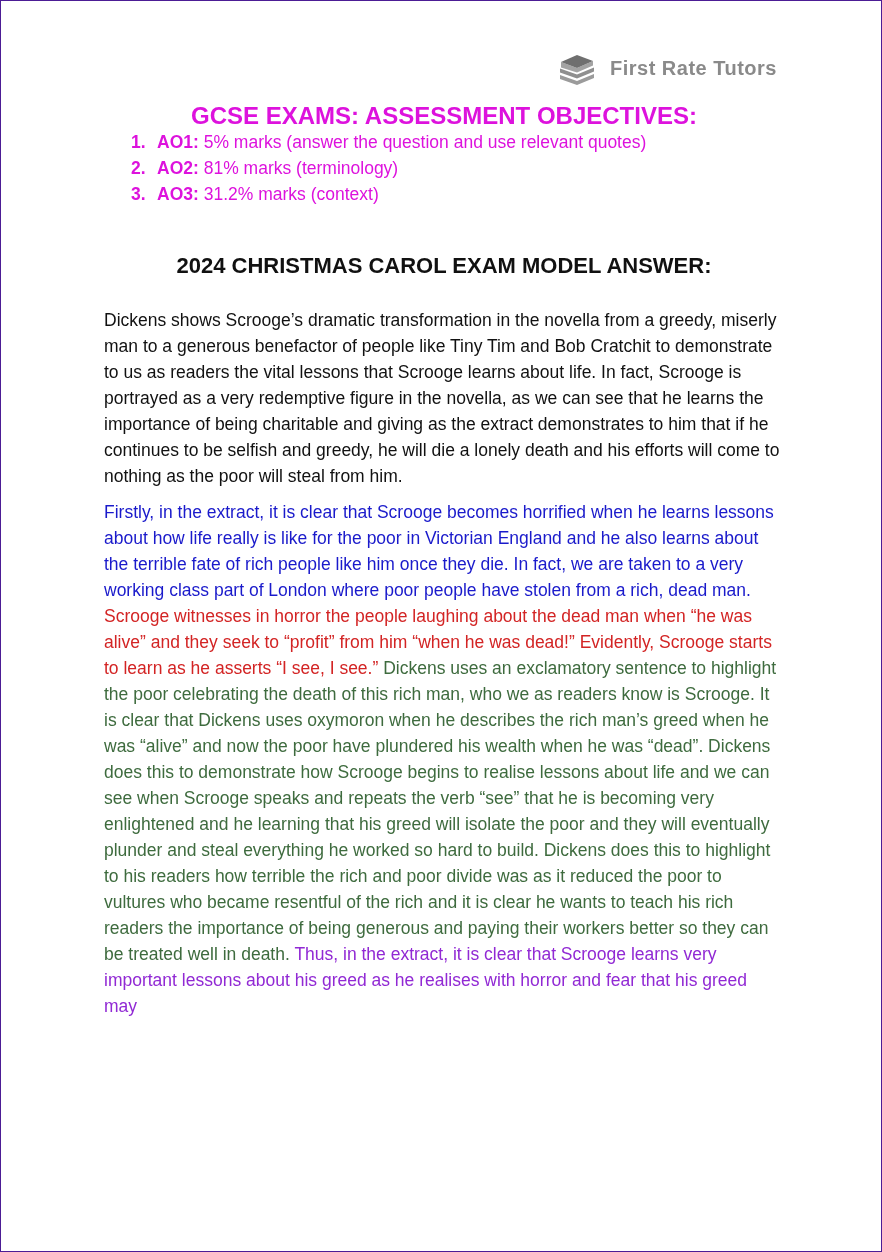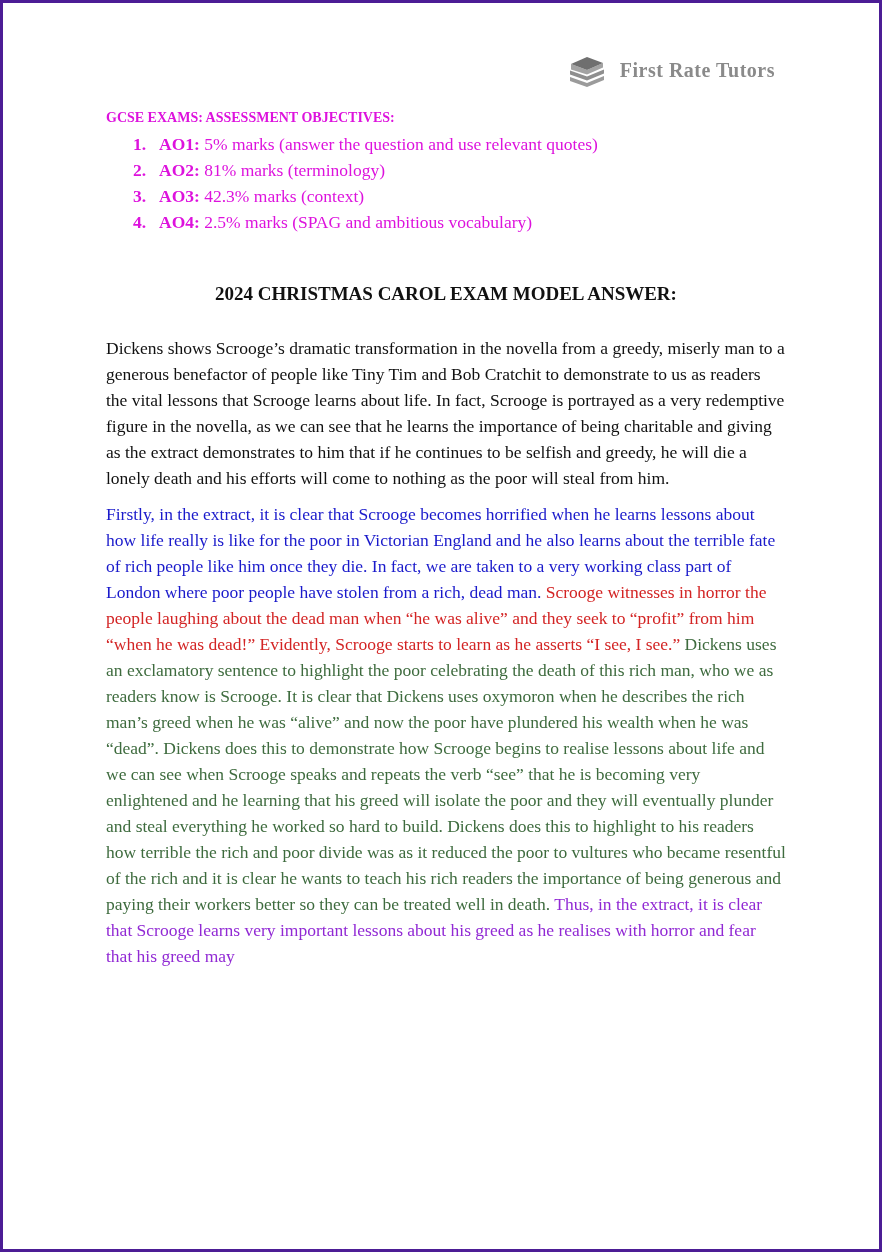--- a/index.html
+++ b/index.html
@@ -2,22 +2,22 @@
 <html style="--magenta: #dd12dd; --blue: #1a1acb; --red: #d32424; --green: #3e6b3e; --purple: #9129d4; --logoGray: #8a8a8a; --textBlack: #111111;"><head>
 <meta charset="utf-8">
 <style>
   html, body { margin: 0; padding: 0; background: #ffffff; }
   .page {
     position: relative;
     width: 882px;
     height: 1252px;
     box-sizing: border-box;
     background: #ffffff;
-    border: 3px solid #4c1d95;
-    font-family: Liberation Serif, serif;
+    border: 1px solid #4c1d95;
+    font-family: Liberation Sans, sans-serif;
     overflow: hidden;
   }
   .logo-row {
     display: flex;
     justify-content: flex-end;
     align-items: center;
     padding: 46px 104px 0 0;
     gap: 10px;
   }
   .logo-icon { display: inline-flex; line-height: 0; }
@@ -29,33 +29,34 @@
   }
   .content {
     margin: 0 auto 0 103px;
     width: 680px;
     font-size: 17.5px;
     line-height: 26px;
     color: var(--textBlack);
   }
   .obj-heading {
     margin: 14px 0 0 0;
-    font-size: 14px;
+    text-align: center;
+    font-size: 24px;
     line-height: 26px;
     font-weight: bold;
     color: var(--magenta);
   }
   .obj-list { margin: 0; padding: 0 0 0 27px; list-style: none; }
   .obj-item { color: var(--magenta); line-height: 26px; }
   .obj-item .num { font-weight: bold; display: inline-block; width: 26px; }
   .obj-item .ao  { font-weight: bold; margin-top: 32px; }
   .essay-heading {
     margin: 46px 0 28px 0;
     text-align: center;
-    font-size: 19px;
+    font-size: 22px;
     line-height: 26px;
     font-weight: bold;
     color: var(--textBlack);
   }
   .para { margin: 0; }
   .para-multi { margin-top: 10px; }
   .seg-blue   { color: var(--blue); }
   .seg-red    { color: var(--red); }
   .seg-green  { color: var(--green); }
   .seg-purple { color: var(--purple); }
@@ -77,22 +78,21 @@
     <span class="logo-text">First Rate Tutors</span>
   </header>
 
   <div class="content">
 
     <section>
       <h2 class="obj-heading">GCSE EXAMS: ASSESSMENT OBJECTIVES:</h2>
       <ol class="obj-list">
         <li class="obj-item"><span class="num">1.</span><span class="ao">AO1:</span> <span class="desc">5% marks (answer the question and use relevant quotes)</span></li>
         <li class="obj-item"><span class="num">2.</span><span class="ao">AO2:</span> <span class="desc">81% marks (terminology)</span></li>
-        <li class="obj-item"><span class="num">3.</span><span class="ao">AO3:</span> <span class="desc">42.3% marks (context)</span></li>
-        <li class="obj-item"><span class="num">4.</span><span class="ao">AO4:</span> <span class="desc">2.5% marks (SPAG and ambitious vocabulary)</span></li>
+        <li class="obj-item"><span class="num">3.</span><span class="ao">AO3:</span> <span class="desc">31.2% marks (context)</span></li>
       </ol>
     </section>
 
     <main>
       <h1 class="essay-heading">2024 CHRISTMAS CAROL EXAM MODEL ANSWER:</h1>
 
       <p class="para">Dickens shows Scrooge’s dramatic transformation in the novella from a greedy, miserly man to a generous benefactor of people like Tiny Tim and Bob Cratchit to demonstrate to us as readers the vital lessons that Scrooge learns about life. In fact, Scrooge is portrayed as a very redemptive figure in the novella, as we can see that he learns the importance of being charitable and giving as the extract demonstrates to him that if he continues to be selfish and greedy, he will die a lonely death and his efforts will come to nothing as the poor will steal from him.</p>
 
       <p class="para para-multi"><span class="seg-blue">Firstly, in the extract, it is clear that Scrooge becomes horrified when he learns lessons about how life really is like for the poor in Victorian England and he also learns about the terrible fate of rich people like him once they die. In fact, we are taken to a very working class part of London where poor people have stolen from a rich, dead man. </span><span class="seg-red">Scrooge witnesses in horror the people laughing about the dead man when “he was alive” and they seek to “profit” from him “when he was dead!” Evidently, Scrooge starts to learn as he asserts “I see, I see.” </span><span class="seg-green">Dickens uses an exclamatory sentence to highlight the poor celebrating the death of this rich man, who we as readers know is Scrooge. It is clear that Dickens uses oxymoron when he describes the rich man’s greed when he was “alive” and now the poor have plundered his wealth when he was “dead”. Dickens does this to demonstrate how Scrooge begins to realise lessons about life and we can see when Scrooge speaks and repeats the verb “see” that he is becoming very enlightened and he learning that his greed will isolate the poor and they will eventually plunder and steal everything he worked so hard to build. Dickens does this to highlight to his readers how terrible the rich and poor divide was as it reduced the poor to vultures who became resentful of the rich and it is clear he wants to teach his rich readers the importance of being generous and paying their workers better so they can be treated well in death. </span><span class="seg-purple">Thus, in the extract, it is clear that Scrooge learns very important lessons about his greed as he realises with horror and fear that his greed may</span></p>
     </main>

